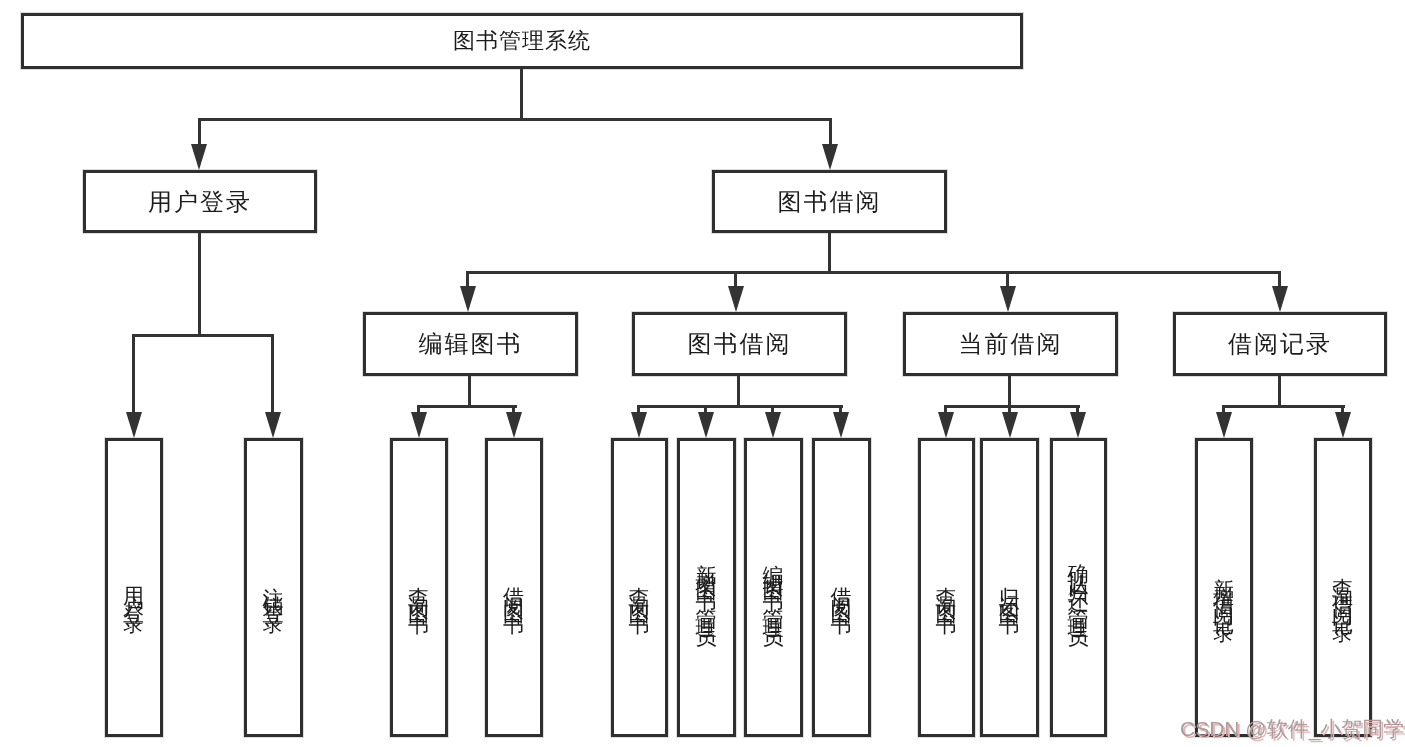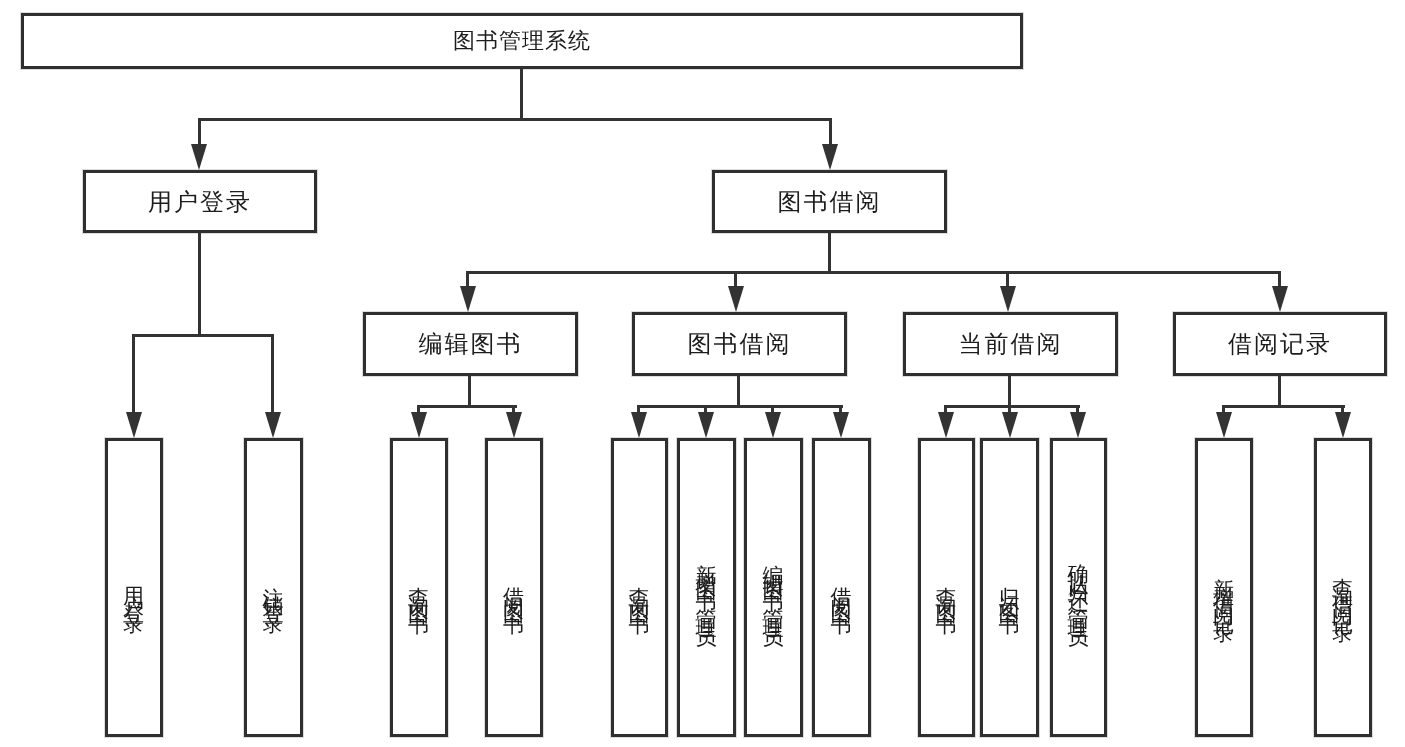--- a/index.html
+++ b/index.html
@@ -171,14 +171,15 @@
   <div class="vline" style="left:1076px;top:405px;height:10px"></div>
   <div class="arrow" style="left:1070px;top:412px"></div>
 
   <div class="vline" style="left:1278px;top:376px;height:31px"></div>
   <div class="hline" style="left:1222px;top:405px;width:123px"></div>
   <div class="vline" style="left:1222px;top:405px;height:10px"></div>
   <div class="arrow" style="left:1216px;top:412px"></div>
   <div class="vline" style="left:1341px;top:405px;height:10px"></div>
   <div class="arrow" style="left:1335px;top:412px"></div>
 
+  <div class="watermark">CSDN @软件_小贺同学</div>
 
 </div>
 
 </body></html>

